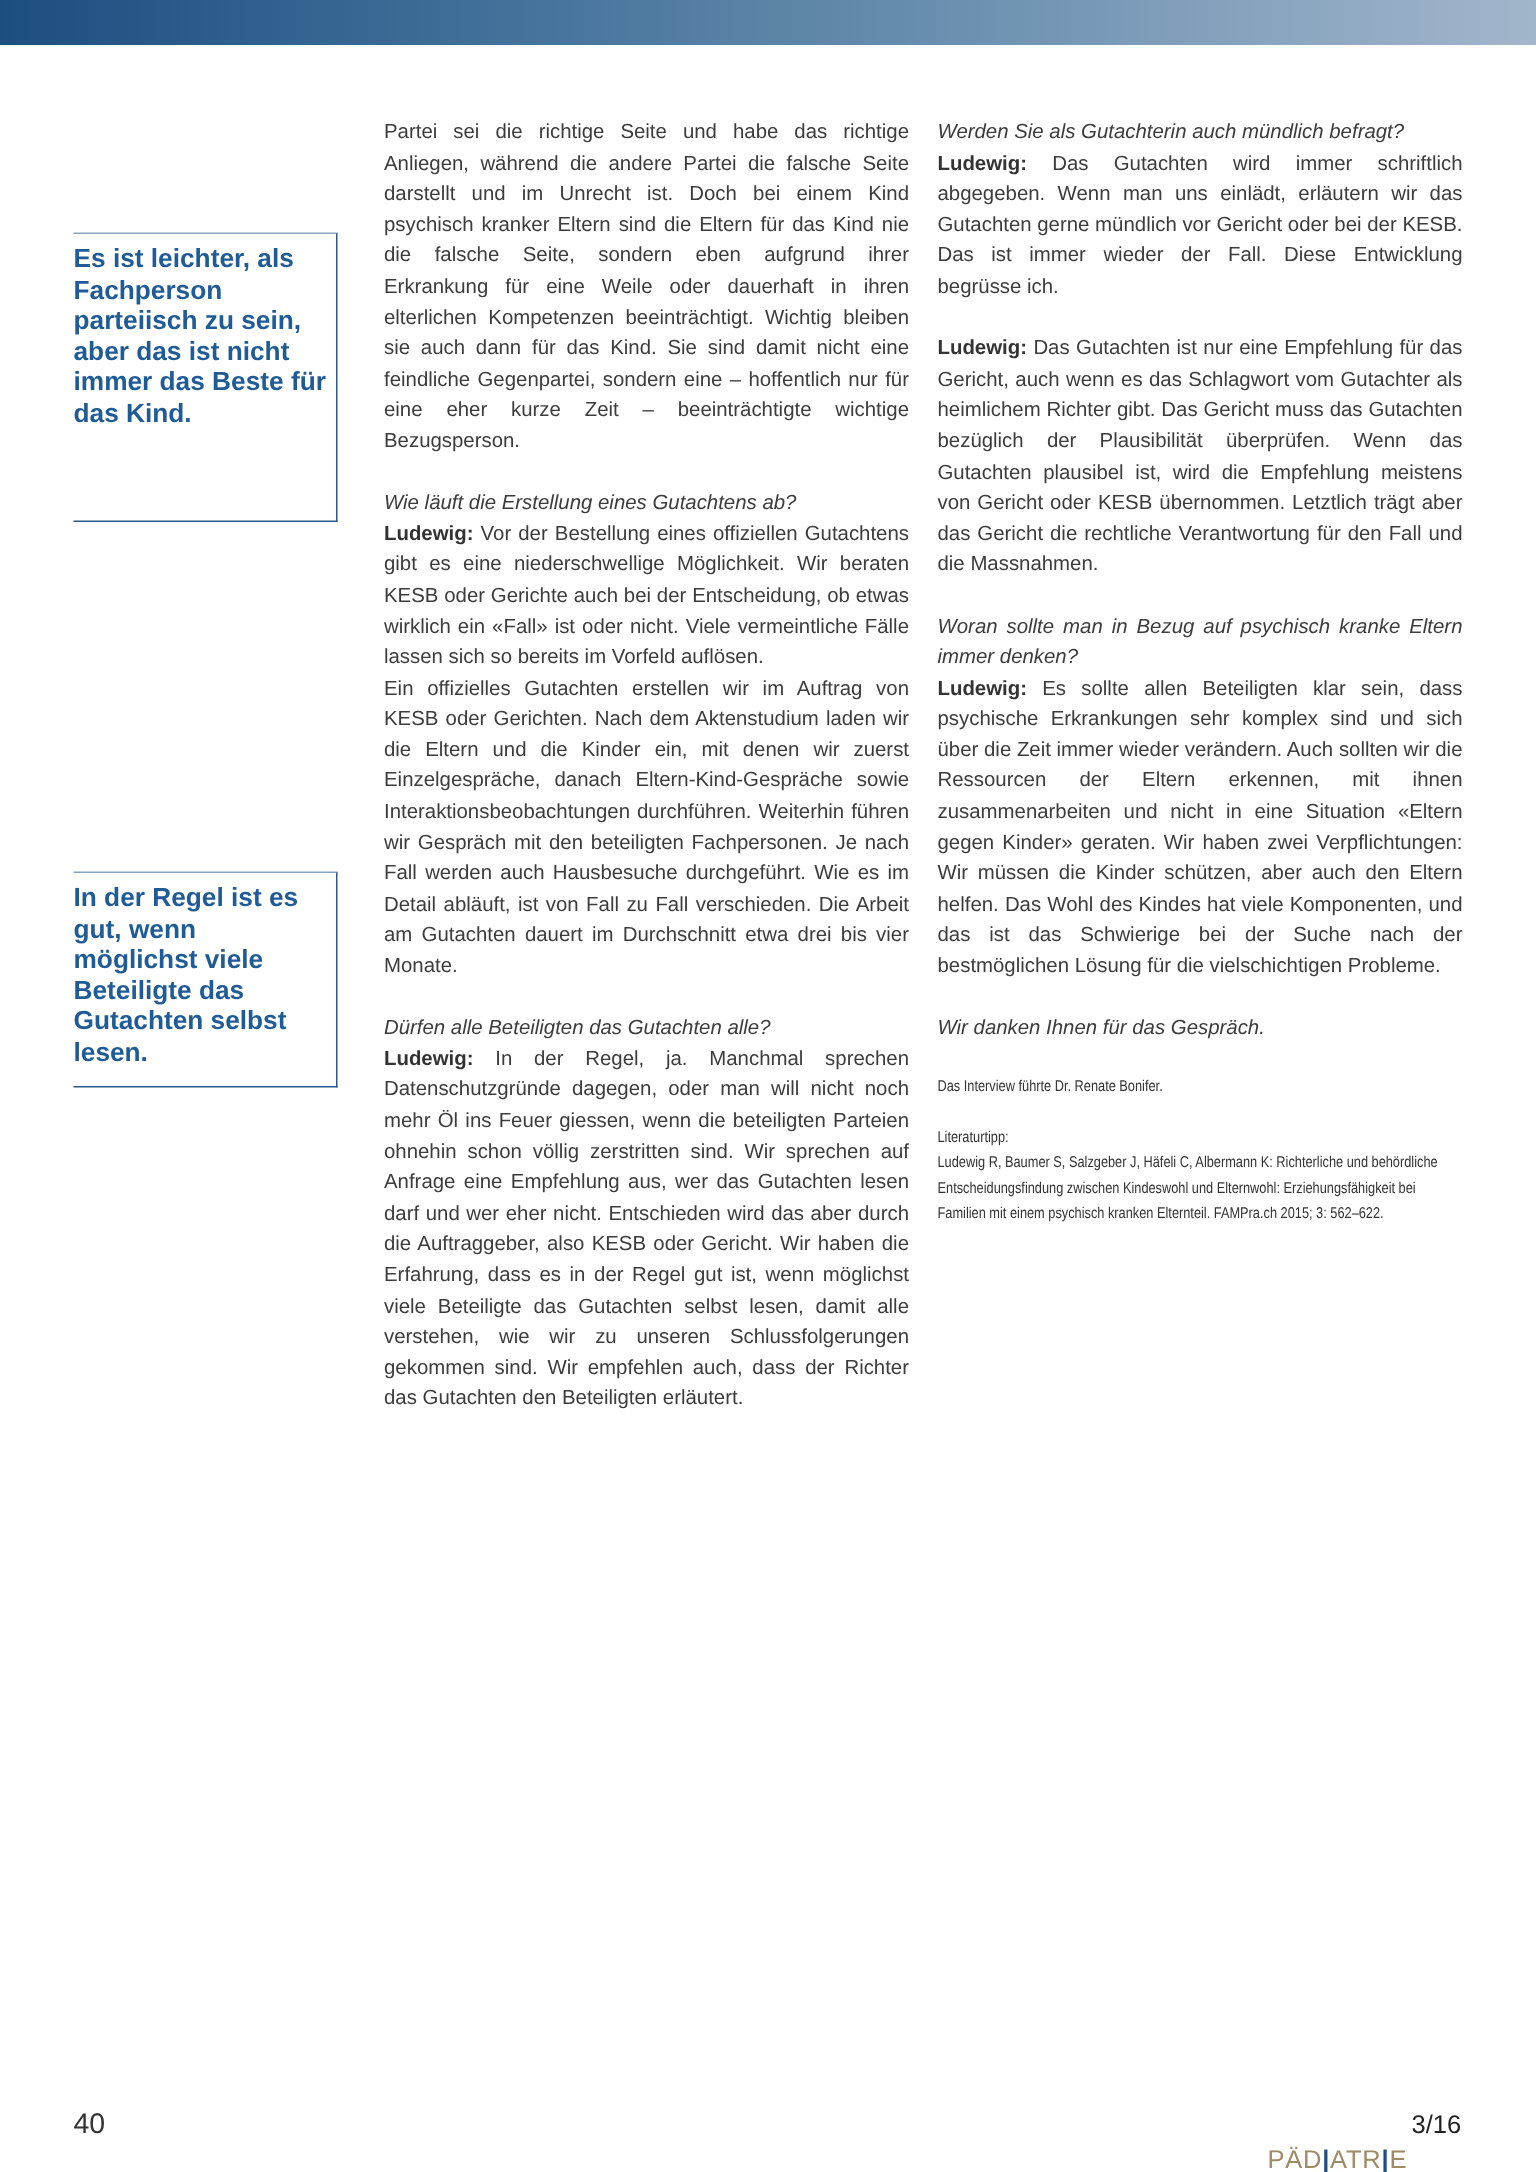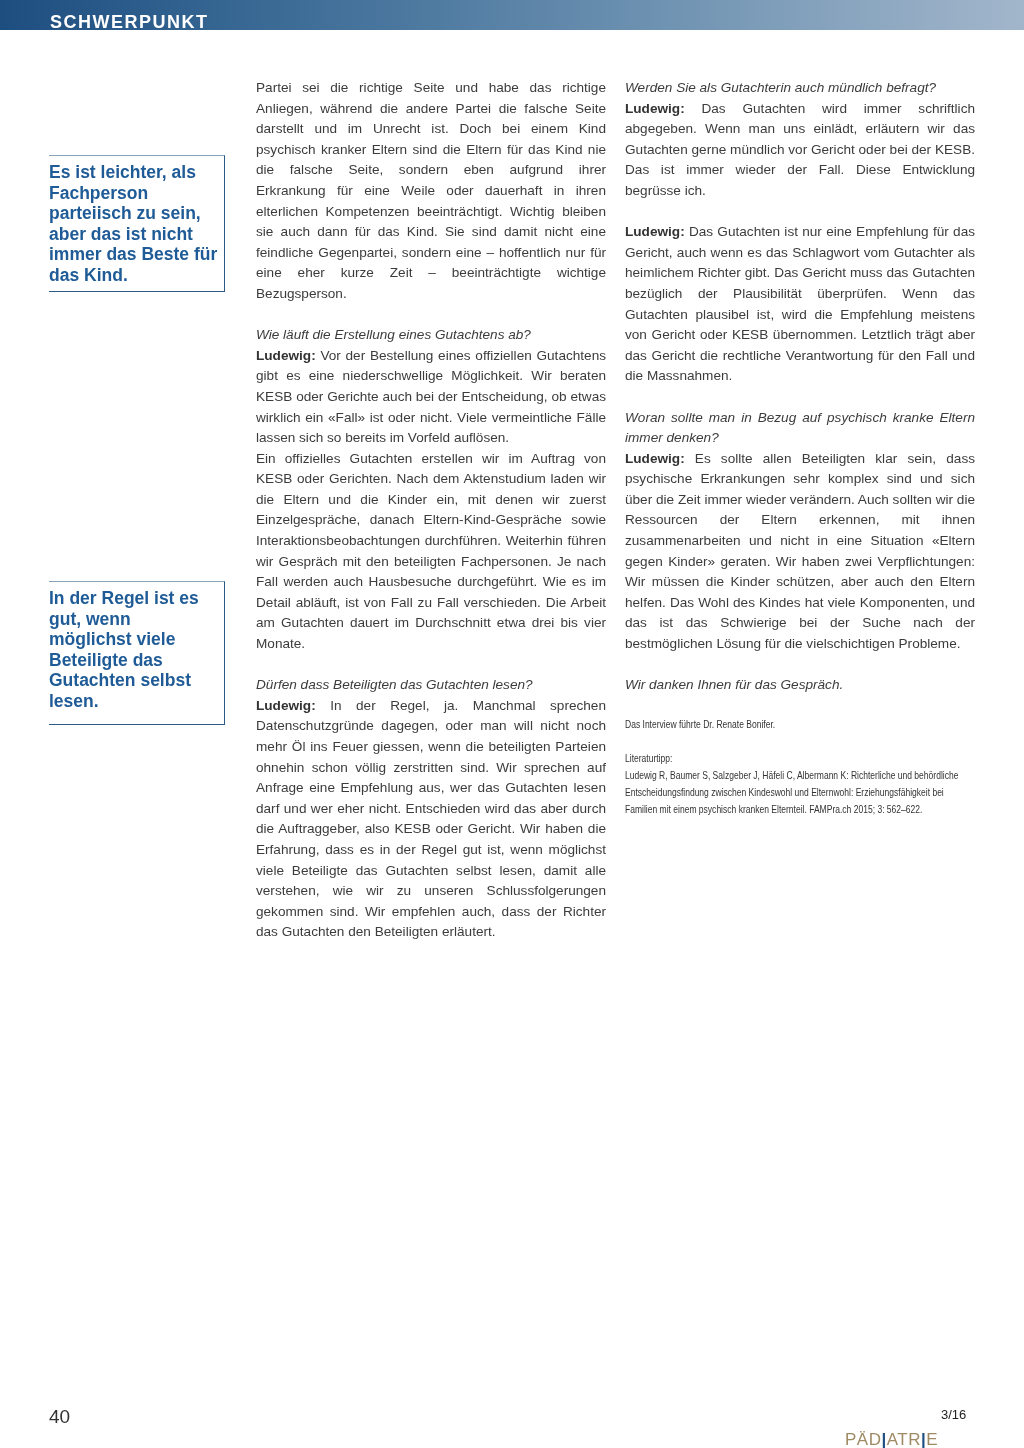--- a/index.html
+++ b/index.html
@@ -6,34 +6,34 @@
   body {
     width: 1024px; height: 1448px; position: relative; background: #ffffff;
     font-family: "Liberation Sans", "DejaVu Sans", sans-serif; color: #3a3a3a;
     overflow: hidden;
   }
   .header-band {
     position: absolute; left: 0; top: 0; width: 1024px; height: 30px;
     background: linear-gradient(to right, #1d4e80 0%, #3f6e98 30%, #6f93b2 65%, #a2b6cb 100%);
   }
   .header-title {
-    position: absolute; left: 50px; top: 12px; font-size: 18px; font-weight: bold;
+    position: absolute; left: 50px; top: 28px; font-size: 18px; font-weight: normal;
     letter-spacing: 1.5px; color: #ffffff; line-height: 20px;
     height: 18px; overflow: hidden;
   }
   .pull-quote {
     position: absolute; left: 49px; width: 176px;
     border-top: 1px solid #8aa3bd; border-right: 1px solid #2b5a88; border-bottom: 1px solid #2b5a88;
     padding: 6px 0 10px 0; box-sizing: border-box;
   }
   .pull-quote p {
     margin: 0; font-size: 17.5px; font-weight: bold; line-height: 20.6px; color: #1f5b96;
     padding-right: 6px;
   }
-  .pq1 { top: 155px; height: 137px; }
+  .pq1 { top: 155px; height: 193px; }
   .pq2 { top: 581px; height: 144px; }
   .col {
     position: absolute; top: 78px; width: 350px;
     font-size: 13.6px; line-height: 20.6px; color: #3c3c3c; text-align: justify;
     hyphens: manual;
   }
   .col-1 { left: 256px; }
   .col-2 { left: 625px; }
   .col p { margin: 0; }
   .col .q { font-style: italic; text-align: justify; text-align-last: left; }
@@ -46,21 +46,21 @@
   }
   .footer-page {
     position: absolute; left: 49px; top: 1406px; font-size: 19px; color: #333;
   }
   .footer-brand {
     position: absolute; left: 845px; top: 1408px; font-size: 17px; letter-spacing: 0.5px;
     color: #9e8a63; font-weight: normal; margin-top: 22px;
   }
   .footer-brand .bar { color: #1f4f82; font-weight: bold; }
   .footer-issue {
-    position: absolute; left: 941px; top: 1407px; font-size: 13px; color: #222;
+    position: absolute; left: 941px; top: 1407px; font-size: 17px; color: #222;
   }
 </style>
 </head>
 <body>
 
 <div class="header-band">
   <div class="header-title">SCHWERPUNKT</div>
 </div>
 
 <div class="pull-quote pq1">
@@ -73,21 +73,21 @@
 
 <div class="col col-1">
   <p>Partei sei die richtige Seite und habe das richtige Anliegen, während die andere Partei die falsche Seite darstellt und im Unrecht ist. Doch bei einem Kind psychisch kranker Eltern sind die Eltern für das Kind nie die falsche Seite, sondern eben aufgrund ihrer Erkrankung für eine Weile oder dauerhaft in ihren elterlichen Kompetenzen beeinträchtigt. Wichtig bleiben sie auch dann für das Kind. Sie sind damit nicht eine feindliche Gegenpartei, sondern eine – hoffentlich nur für eine eher kurze Zeit – beeinträchtigte wichtige Bezugsperson.</p>
   <div class="gap"></div>
 
   <p class="q">Wie läuft die Erstellung eines Gutachtens ab?</p>
   <p><span class="speaker">Ludewig:</span><span> Vor der Bestellung eines offiziellen Gutachtens gibt es eine niederschwellige Möglichkeit. Wir beraten KESB oder Gerichte auch bei der Entscheidung, ob etwas wirklich ein «Fall» ist oder nicht. Viele vermeintliche Fälle lassen sich so bereits im Vorfeld auflösen.</span></p>
   <p>Ein offizielles Gutachten erstellen wir im Auftrag von KESB oder Gerichten. Nach dem Aktenstudium laden wir die Eltern und die Kinder ein, mit denen wir zuerst Einzelgespräche, danach Eltern-Kind-Gespräche sowie Interaktionsbeobachtungen durchführen. Weiterhin führen wir Gespräch mit den beteiligten Fachpersonen. Je nach Fall werden auch Hausbesuche durchgeführt. Wie es im Detail abläuft, ist von Fall zu Fall verschieden. Die Arbeit am Gutachten dauert im Durchschnitt etwa drei bis vier Monate.</p>
   <div class="gap"></div>
 
-  <p class="q">Dürfen dass Beteiligten das Gutachten lesen?</p>
+  <p class="q">Dürfen alle Beteiligten das Gutachten alle?</p>
   <p><span class="speaker">Ludewig:</span><span> In der Regel, ja. Manchmal sprechen Datenschutzgründe dagegen, oder man will nicht noch mehr Öl ins Feuer giessen, wenn die beteiligten Parteien ohnehin schon völlig zerstritten sind. Wir sprechen auf Anfrage eine Empfehlung aus, wer das Gutachten lesen darf und wer eher nicht. Entschieden wird das aber durch die Auftraggeber, also KESB oder Gericht. Wir haben die Erfahrung, dass es in der Regel gut ist, wenn möglichst viele Beteiligte das Gutachten selbst lesen, damit alle verstehen, wie wir zu unseren Schlussfolgerungen gekommen sind. Wir empfehlen auch, dass der Richter das Gutachten den Beteiligten erläutert.</span></p>
 </div>
 
 <div class="col col-2">
   <p class="q">Werden Sie als Gutachterin auch mündlich befragt?</p>
   <p><span class="speaker">Ludewig:</span><span> Das Gutachten wird immer schriftlich abgegeben. Wenn man uns einlädt, erläutern wir das Gutachten gerne mündlich vor Gericht oder bei der KESB. Das ist immer wieder der Fall. Diese Entwicklung begrüsse ich.</span></p>
   <div class="gap"></div>
 
   <p><span class="speaker">Ludewig:</span><span> Das Gutachten ist nur eine Empfehlung für das Gericht, auch wenn es das Schlagwort vom Gutachter als heimlichem Richter gibt. Das Gericht muss das Gutachten bezüglich der Plausibilität überprüfen. Wenn das Gutachten plausibel ist, wird die Empfehlung meistens von Gericht oder KESB übernommen. Letztlich trägt aber das Gericht die rechtliche Verantwortung für den Fall und die Massnahmen.</span></p>
   <div class="gap"></div>

